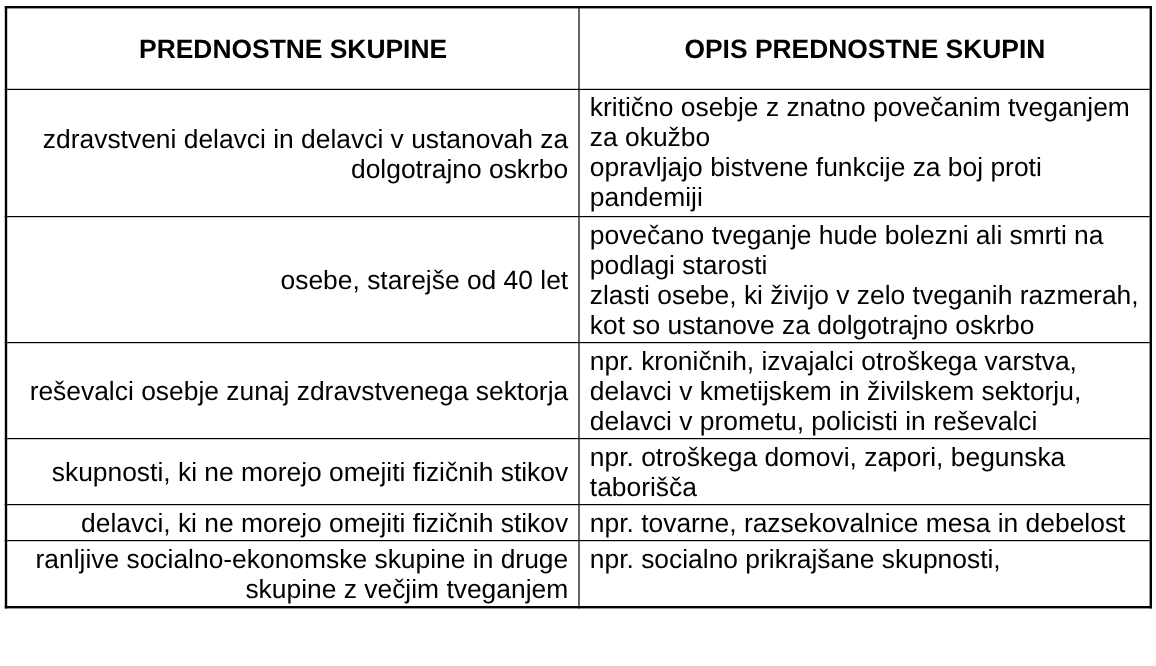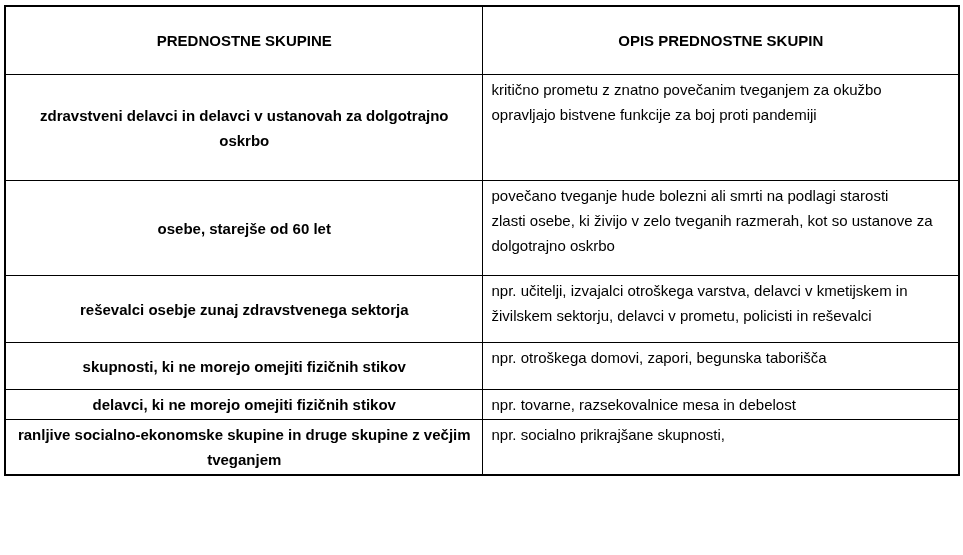--- a/index.html
+++ b/index.html
@@ -21,35 +21,34 @@
   table.priority-table {
     border-collapse: collapse;
     width: 954px;
     table-layout: fixed;
     border: 2px solid #000000;
   }
   table.priority-table col { width: 477px; }
   table.priority-table th,
   table.priority-table td {
     border: 1px solid #000000;
-    font-size: 15px;
+    font-size: 22px;
     line-height: 25px;
     padding: 2px 8px 2px 9px;
     overflow: hidden;
   }
   table.priority-table th {
     font-weight: bold;
     text-align: center;
     vertical-align: middle;
     height: 63px;
   }
   td.group-cell {
     vertical-align: middle;
-    text-align: center;
-    font-weight: bold;
+    text-align: right;
   }
   td.description-cell {
     vertical-align: top;
     text-align: left;
     white-space: pre-line;
   }
   tr.r1 { height: 106px; }
   tr.r2 { height: 95px; }
   tr.r3 { height: 76px; }
   tr.r4 { height: 67px; }
@@ -68,31 +67,31 @@
       </colgroup>
     <thead>
       <tr>
         <th>PREDNOSTNE SKUPINE</th>
         <th>OPIS PREDNOSTNE SKUPIN</th>
       </tr>
     </thead>
     <tbody>
       <tr class="r1">
         <td class="group-cell">zdravstveni delavci in delavci v ustanovah za dolgotrajno oskrbo</td>
-        <td class="description-cell">kritično prometu z znatno povečanim tveganjem za okužbo
+        <td class="description-cell">kritično osebje z znatno povečanim tveganjem za okužbo
 opravljajo bistvene funkcije za boj proti pandemiji</td>
       </tr>
       <tr class="r2">
-        <td class="group-cell">osebe, starejše od 60 let</td>
+        <td class="group-cell">osebe, starejše od 40 let</td>
         <td class="description-cell">povečano tveganje hude bolezni ali smrti na podlagi starosti
 zlasti osebe, ki živijo v zelo tveganih razmerah, kot so ustanove za dolgotrajno oskrbo</td>
       </tr>
       <tr class="r4">
         <td class="group-cell">reševalci osebje zunaj zdravstvenega sektorja</td>
-        <td class="description-cell">npr. učitelji, izvajalci otroškega varstva, delavci v kmetijskem in živilskem sektorju, delavci v prometu, policisti in reševalci</td>
+        <td class="description-cell">npr. kroničnih, izvajalci otroškega varstva, delavci v kmetijskem in živilskem sektorju, delavci v prometu, policisti in reševalci</td>
       </tr>
       <tr class="r5">
         <td class="group-cell">skupnosti, ki ne morejo omejiti fizičnih stikov</td>
         <td class="description-cell">npr. otroškega domovi, zapori, begunska taborišča</td>
       </tr>
       <tr class="r6">
         <td class="group-cell">delavci, ki ne morejo omejiti fizičnih stikov</td>
         <td class="description-cell">npr. tovarne, razsekovalnice mesa in debelost</td>
       </tr>
       <tr class="r7">

